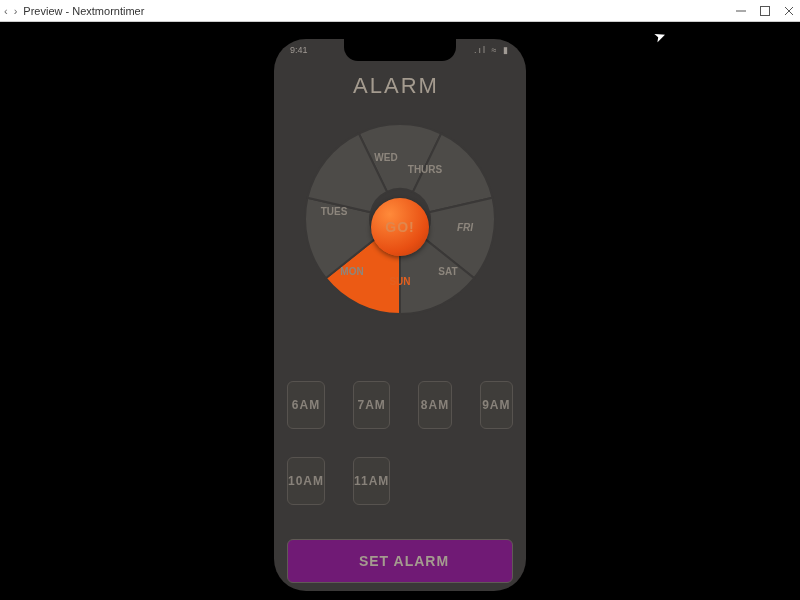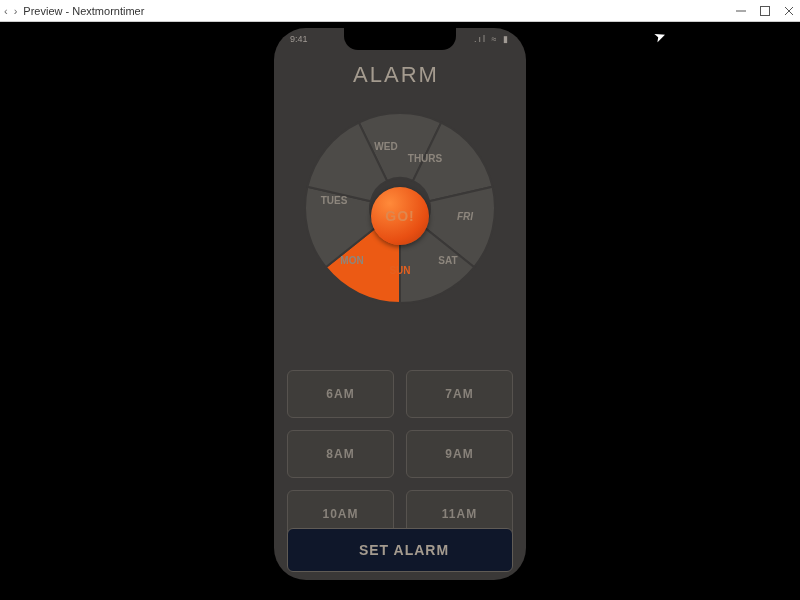--- a/index.html
+++ b/index.html
@@ -21,21 +21,21 @@
       width: 800px; height: 578px; background: #000;
       display: flex; justify-content: center; align-items: flex-start; position: relative;
     }
     .cursor-arrow {
       position: absolute; top: 6px; left: 654px; color: #fff; font-size: 14px;
       transform: rotate(-20deg);
     }
 
     
     .phone {
-      width: 252px; height: 552px; margin-top: 6px;
+      width: 252px; height: 552px; margin-top: 17px;
       background: #3a3837;
       border-radius: 32px; position: relative; overflow: hidden;
     }
     
     .notch {
       position: absolute; top: 0; left: 50%; transform: translateX(-50%);
       width: 112px; height: 22px; background: #000;
       border-bottom-left-radius: 14px; border-bottom-right-radius: 14px;
       z-index: 5;
     }
@@ -69,33 +69,33 @@
     }
     .radial .day-label {
       position: absolute; font-size: 10px; color: #8d867d; font-weight: bold;
       transform: translate(-50%, -50%); white-space: nowrap;
     }
     .radial .day-label.sel { color: #e6601f; }
 
     
     .times {
       position: absolute; top: 342px; left: 13px; right: 13px;
-      display: grid; grid-template-columns: repeat(2,1fr);
-      gap: 12px;
+      display: grid; grid-template-columns: repeat(4,1fr);
+      gap: 28px;
     }
     .time-btn {
       height: 48px; border: 1px solid #57534f; background: #3f3d3a;
       border-radius: 6px; display: flex; align-items: center; justify-content: center;
       color: #88827a; font-size: 12px; font-weight: bold; letter-spacing: 1px;
     }
 
     
     .cta {
       position: absolute; bottom: 8px; left: 13px; right: 13px;
-      height: 44px; border: 1px solid #605b55; background: #0f172a;
+      height: 44px; border: 1px solid #605b55; background: #701a75;
       border-radius: 6px; display: flex; align-items: center; justify-content: center;
       color: #a49b8f; font-size: 14px; font-weight: bold; letter-spacing: 1px; padding-left: 8px;
     }
   </style>
 </head>
 <body>
 
 <div class="chrome">
   <div class="chrome-left">
     <span class="nav-arrow">‹</span>

